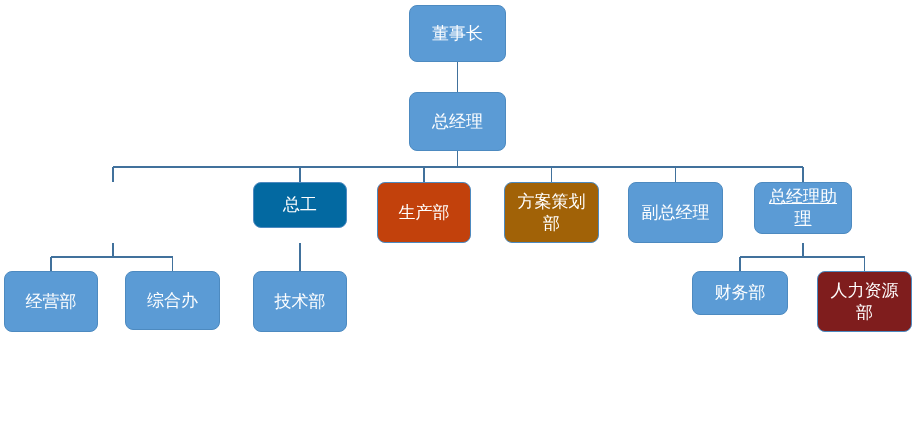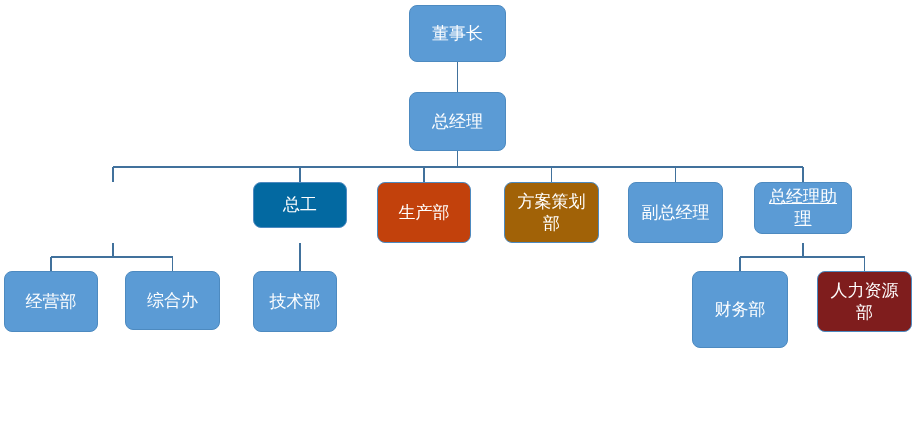--- a/index.html
+++ b/index.html
@@ -88,22 +88,22 @@
     </div>
     <div class="node" style="left: 754px; top: 182px; width: 98px; height: 52px; background: rgb(91, 155, 213); border-color: rgb(77, 138, 192); color: rgb(255, 255, 255); text-decoration: underline;">
       <span class="node-label">总经理助理</span>
     </div>
     <div class="node" style="left: 4px; top: 271px; width: 94px; height: 61px; background: rgb(91, 155, 213); border-color: rgb(77, 138, 192); color: rgb(255, 255, 255);">
       <span class="node-label">经营部</span>
     </div>
     <div class="node" style="left: 125px; top: 271px; width: 95px; height: 59px; background: rgb(91, 155, 213); border-color: rgb(77, 138, 192); color: rgb(255, 255, 255);">
       <span class="node-label">综合办</span>
     </div>
-    <div class="node" style="left: 253px; top: 271px; width: 84px; height: 61px; background: rgb(91, 155, 213); border-color: rgb(77, 138, 192); color: rgb(255, 255, 255);">
+    <div class="node" style="left: 253px; top: 271px; width: 94px; height: 61px; background: rgb(91, 155, 213); border-color: rgb(77, 138, 192); color: rgb(255, 255, 255);">
       <span class="node-label">技术部</span>
     </div>
-    <div class="node" style="left: 692px; top: 271px; width: 96px; height: 77px; background: rgb(91, 155, 213); border-color: rgb(77, 138, 192); color: rgb(255, 255, 255);">
+    <div class="node" style="left: 692px; top: 271px; width: 96px; height: 44px; background: rgb(91, 155, 213); border-color: rgb(77, 138, 192); color: rgb(255, 255, 255);">
       <span class="node-label">财务部</span>
     </div>
     <div class="node" style="left: 817px; top: 271px; width: 95px; height: 61px; background: #7f1d1d; border-color: rgb(77, 138, 192); color: rgb(255, 255, 255);">
       <span class="node-label">人力资源部</span>
     </div>
   </div>
 
 </body></html>

